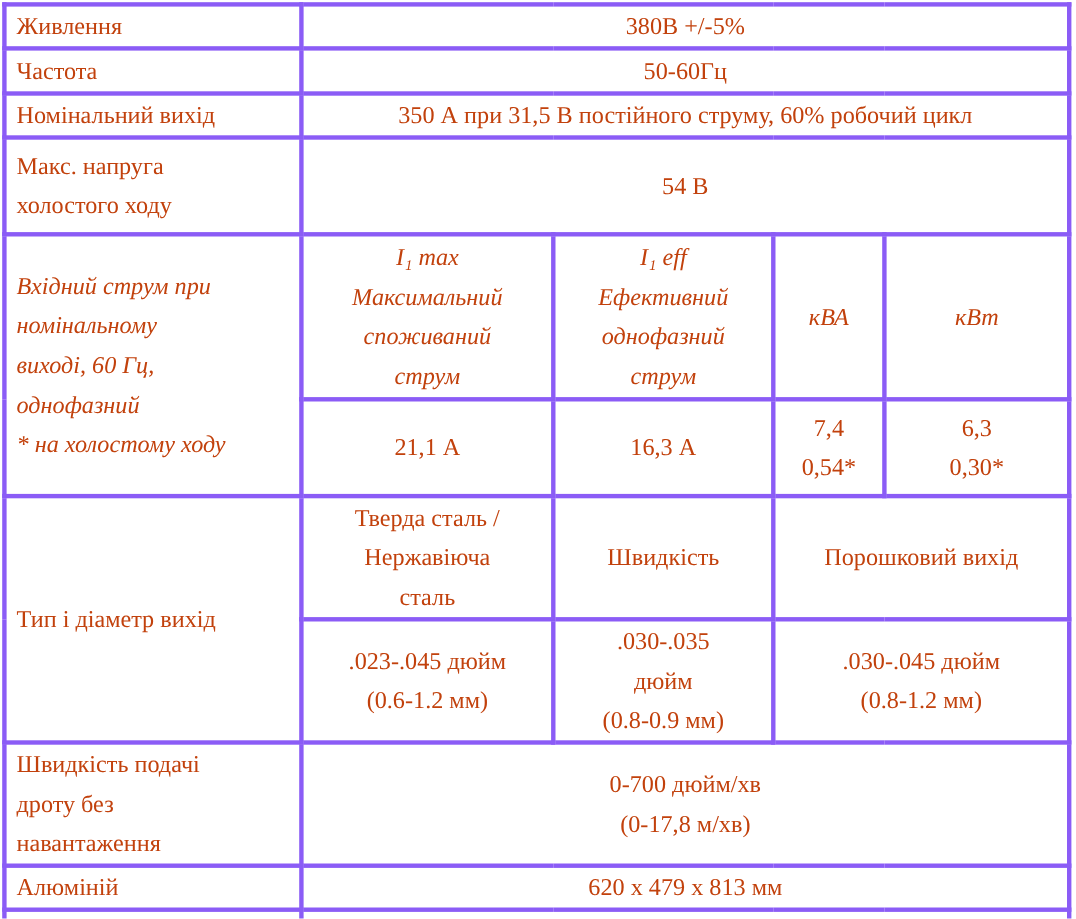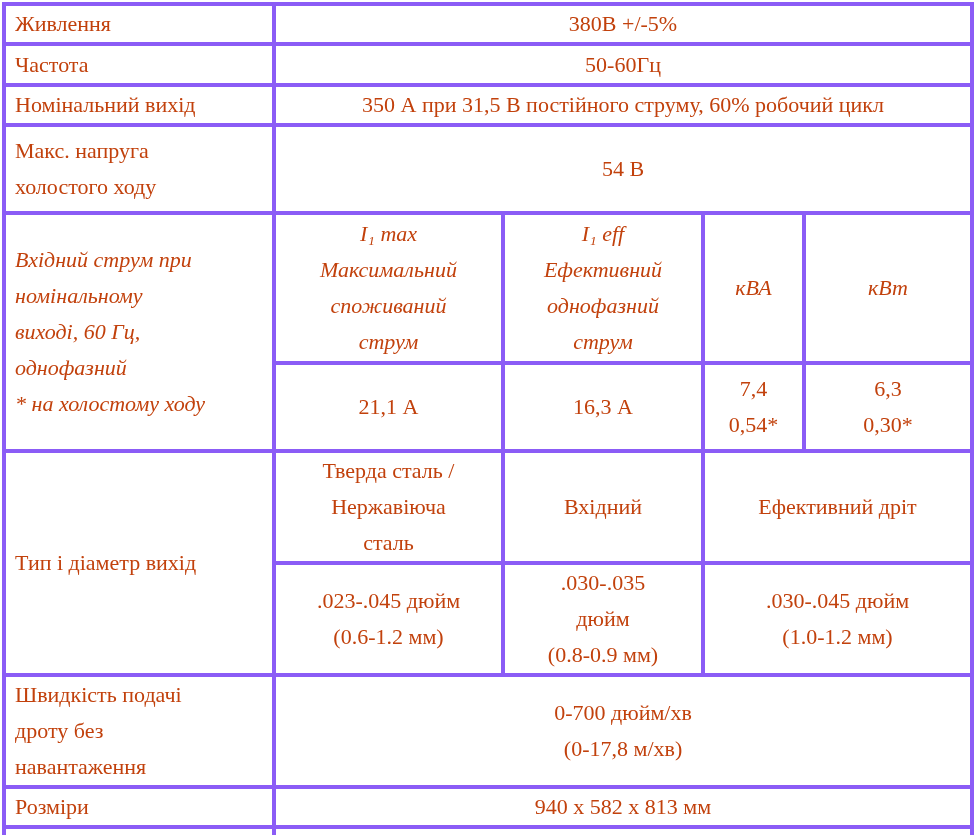--- a/index.html
+++ b/index.html
@@ -93,41 +93,41 @@
       <td>7,4
 0,54*</td>
       <td>6,3
 0,30*</td>
     </tr>
     <tr class="h112">
       <td class="label" rowspan="2">Тип і діаметр вихід</td>
       <td>Тверда сталь /
 Нержавіюча
 сталь</td>
-      <td>Вхідний</td>
-      <td colspan="2">Ефективний дріт</td>
+      <td>Швидкість</td>
+      <td colspan="2">Порошковий вихід</td>
     </tr>
     <tr class="h116">
       <td>.023-.045 дюйм
 (0.6-1.2 мм)</td>
       <td>.030-.035
 дюйм
 (0.8-0.9 мм)</td>
       <td colspan="2">.030-.045 дюйм
-(1.0-1.2 мм)</td>
+(0.8-1.2 мм)</td>
     </tr>
     <tr class="h111">
       <td class="label">Швидкість подачі
 дроту без
 навантаження</td>
       <td colspan="4">0-700 дюйм/хв
 (0-17,8 м/хв)</td>
     </tr>
     <tr class="h37">
-      <td class="label">Розміри</td>
-      <td colspan="4">940 x 582 x 813 мм</td>
+      <td class="label">Алюміній</td>
+      <td colspan="4">620 x 479 x 813 мм</td>
     </tr>
     <tr class="h41">
       <td class="label">Вага</td>
       <td colspan="4">84 кг</td>
     </tr>
   </tbody>
 </table>
 
 </body></html>

